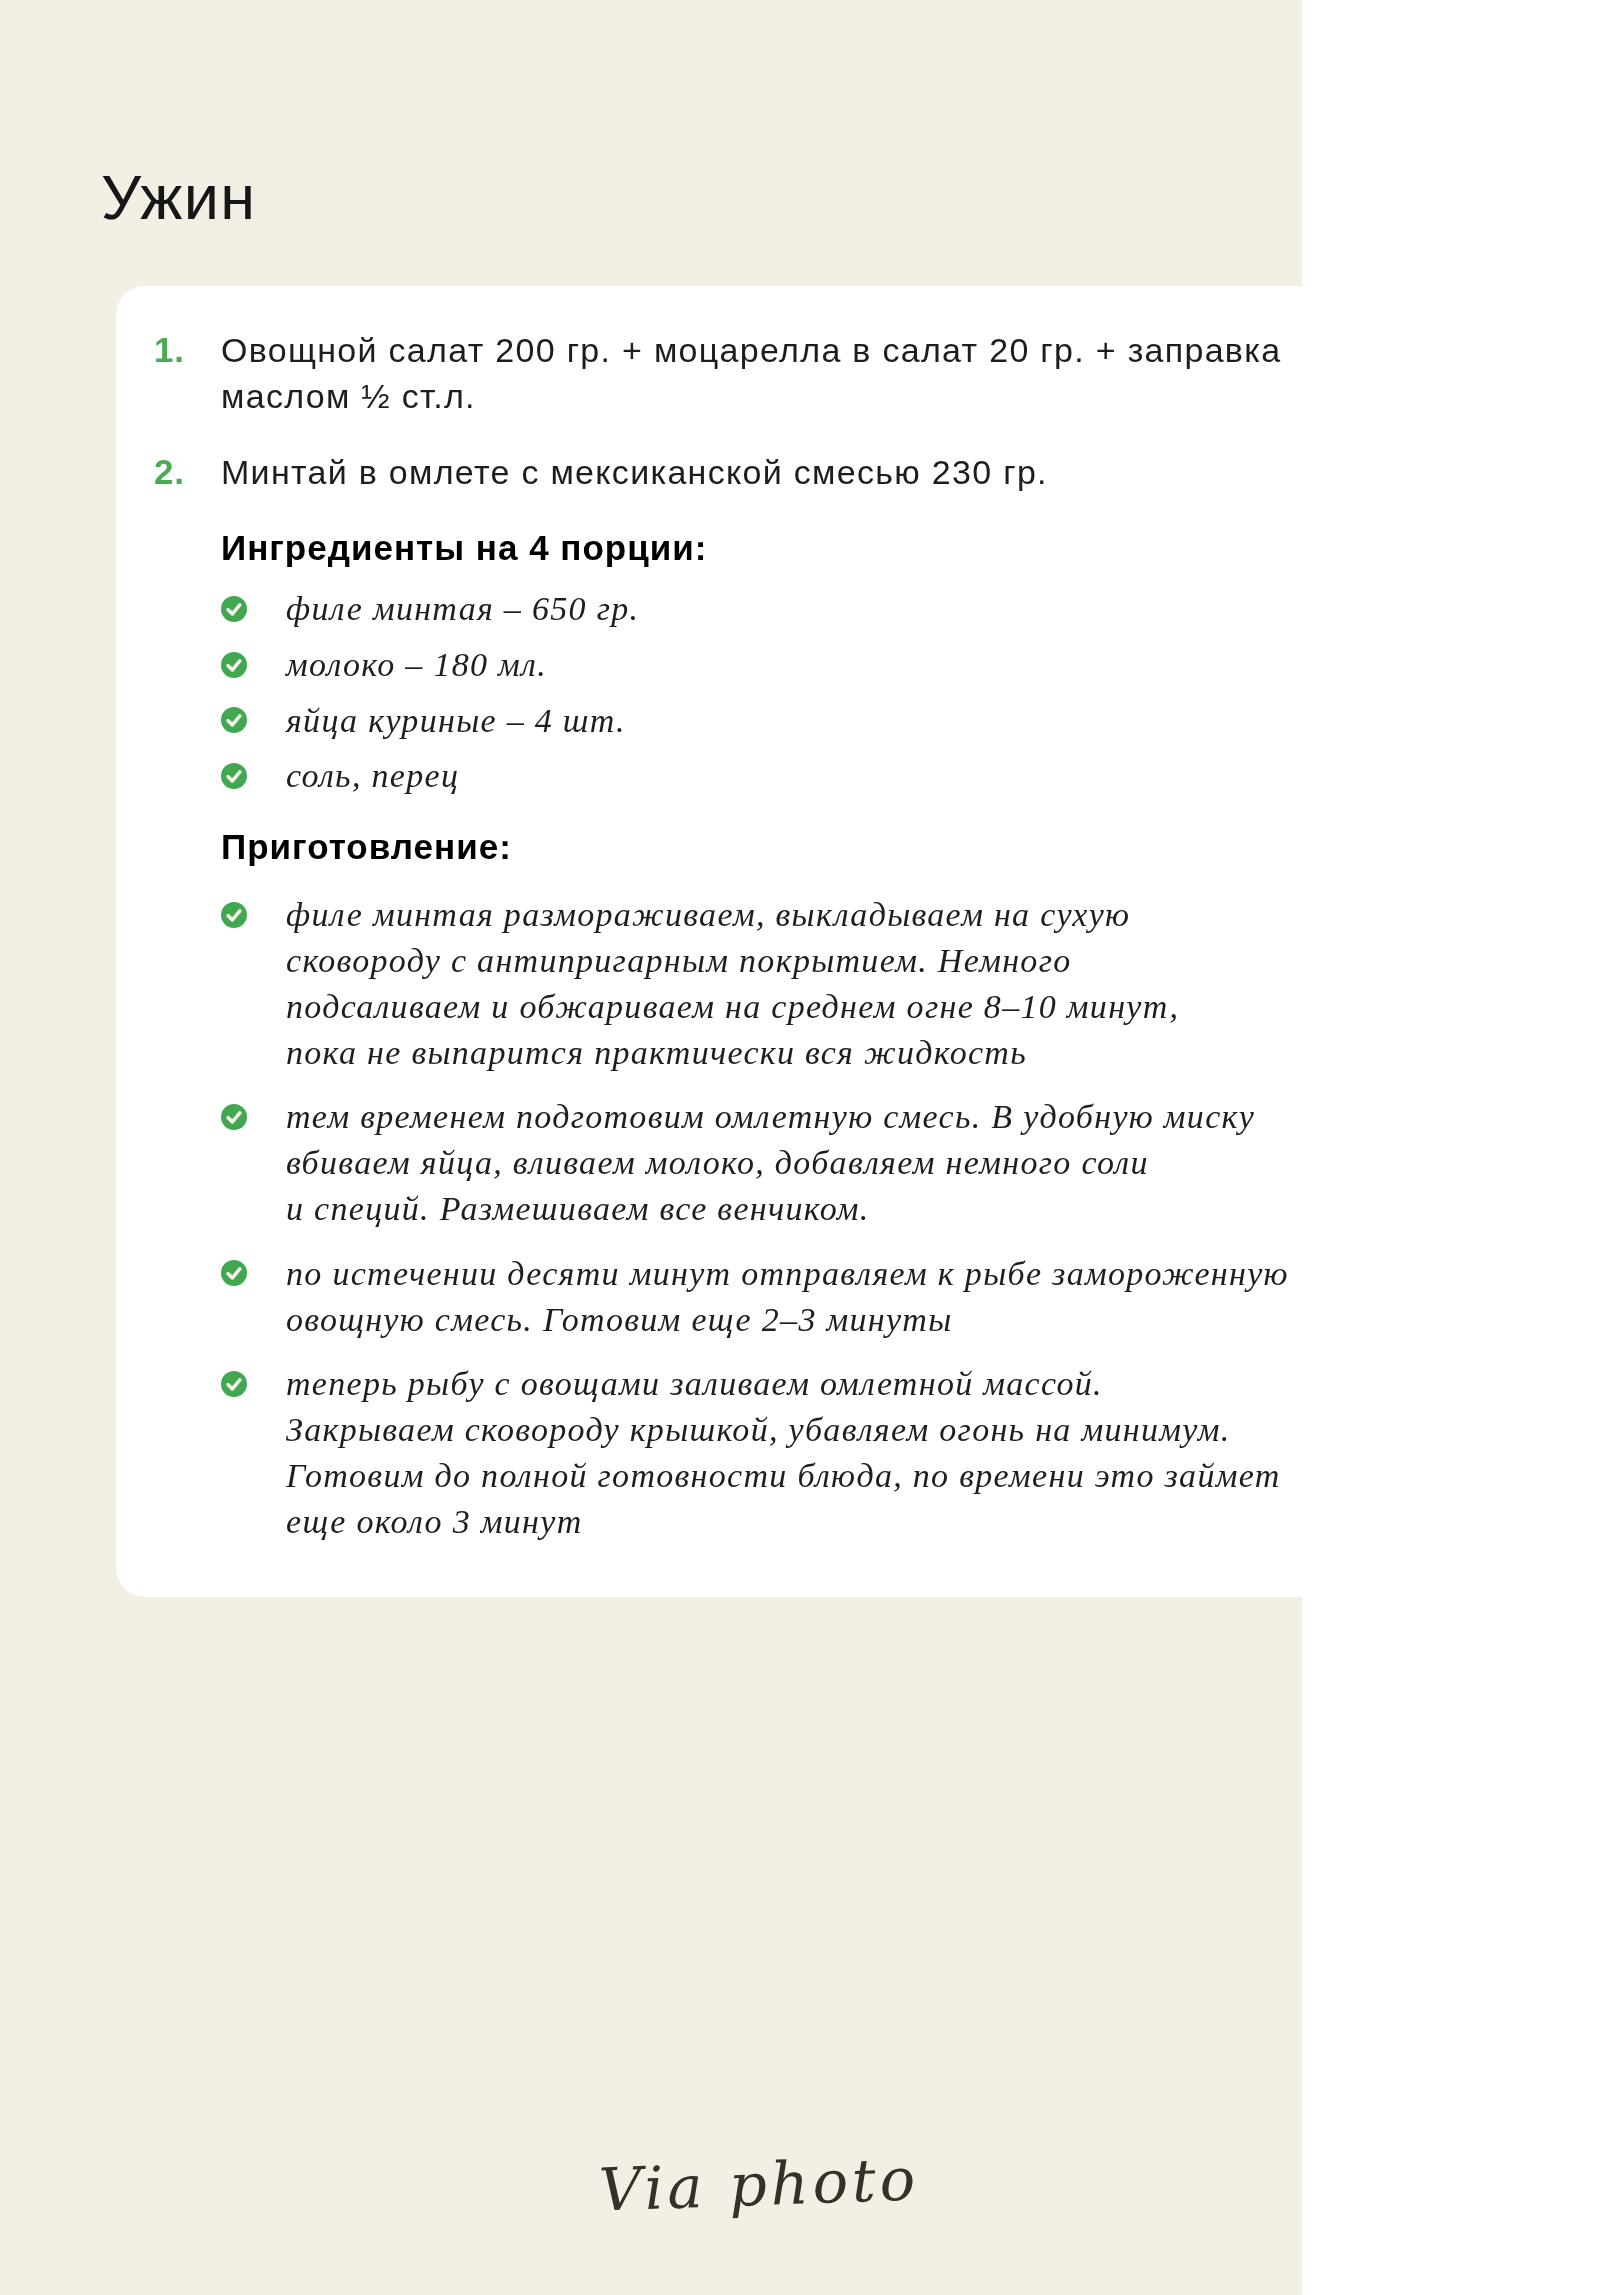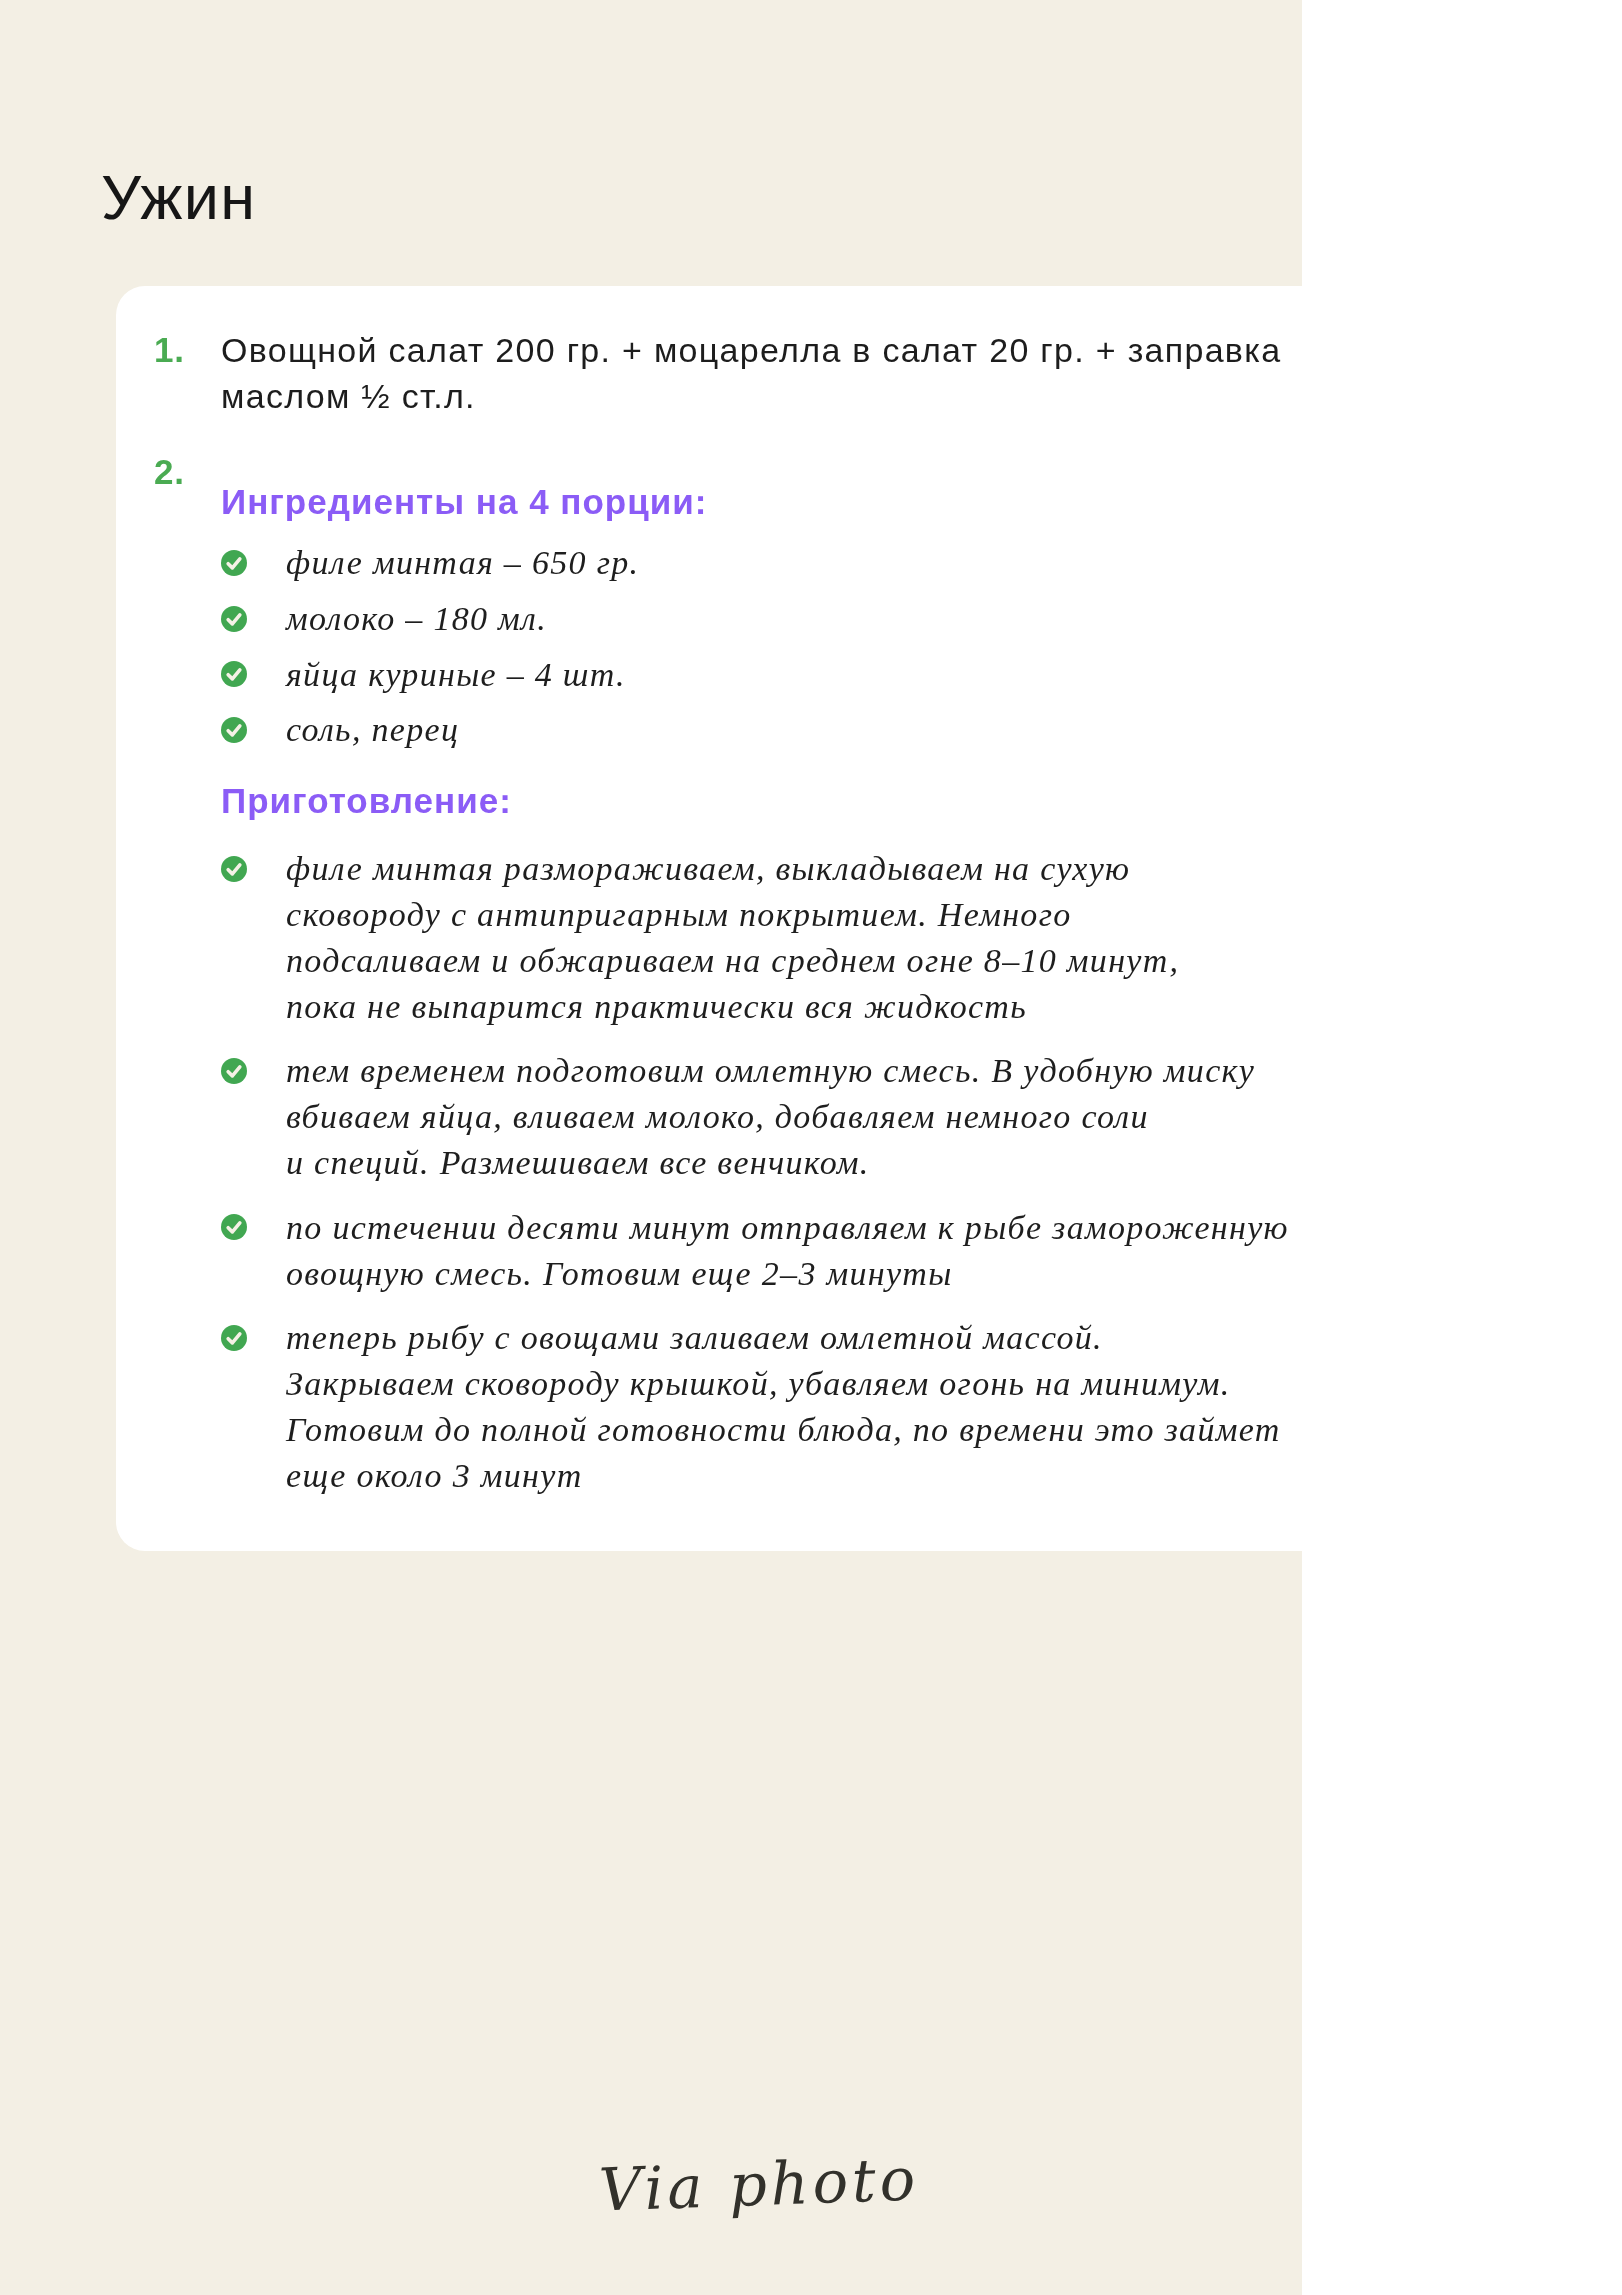--- a/index.html
+++ b/index.html
@@ -53,21 +53,21 @@
     letter-spacing:1.3px;
     white-space:pre-line;
     color:#1d1d1d;
   }
 
   .sub-heading {
     font-size:35px;
     line-height:43px;
     font-weight:700;
     letter-spacing:1px;
-    color:#8b5cf6;
+    color:#000000;
   }
   .sub-heading.ingredients { margin-top:31px; margin-bottom:17px; }
   .sub-heading.preparation { margin-top:26px; margin-bottom:23.6px; }
 
   ul.check-list { list-style:none; }
 
   .check-item { display:flex; align-items:flex-start;font-family:Liberation Serif, serif; }
   ul.ingredients-list .check-item { margin-bottom:9.8px; }
   ul.steps-list .check-item { margin-bottom:18.3px; }
   ul.steps-list .check-item:last-child,
@@ -115,20 +115,21 @@
       <div class="item-number">1.</div>
       <div class="item-body">
         <div class="item-text">Овощной салат 200 гр. + моцарелла в салат 20 гр. + заправка
 маслом ½ ст.л.</div>
       </div>
     </div>
 
     <div class="meal-item">
       <div class="item-number">2.</div>
       <div class="item-body">
+        <div class="item-text">Минтай в омлете с мексиканской смесью 230 гр.</div>
 
         <h2 class="sub-heading ingredients">Ингредиенты на 4 порции:</h2>
 
         <ul class="check-list ingredients-list">
           <li class="check-item">
             <svg class="check-icon" viewBox="0 0 40 40" aria-hidden="true">
                 <circle cx="20" cy="20" r="20" fill="#41a751"></circle>
                 <path d="M11 21 L17.5 27.5 L29 13.5" fill="none" stroke="#f5f1e6" stroke-width="5.5" stroke-linecap="round" stroke-linejoin="round"></path>
               </svg>
             <span class="check-text">филе минтая – 650 гр.</span>

